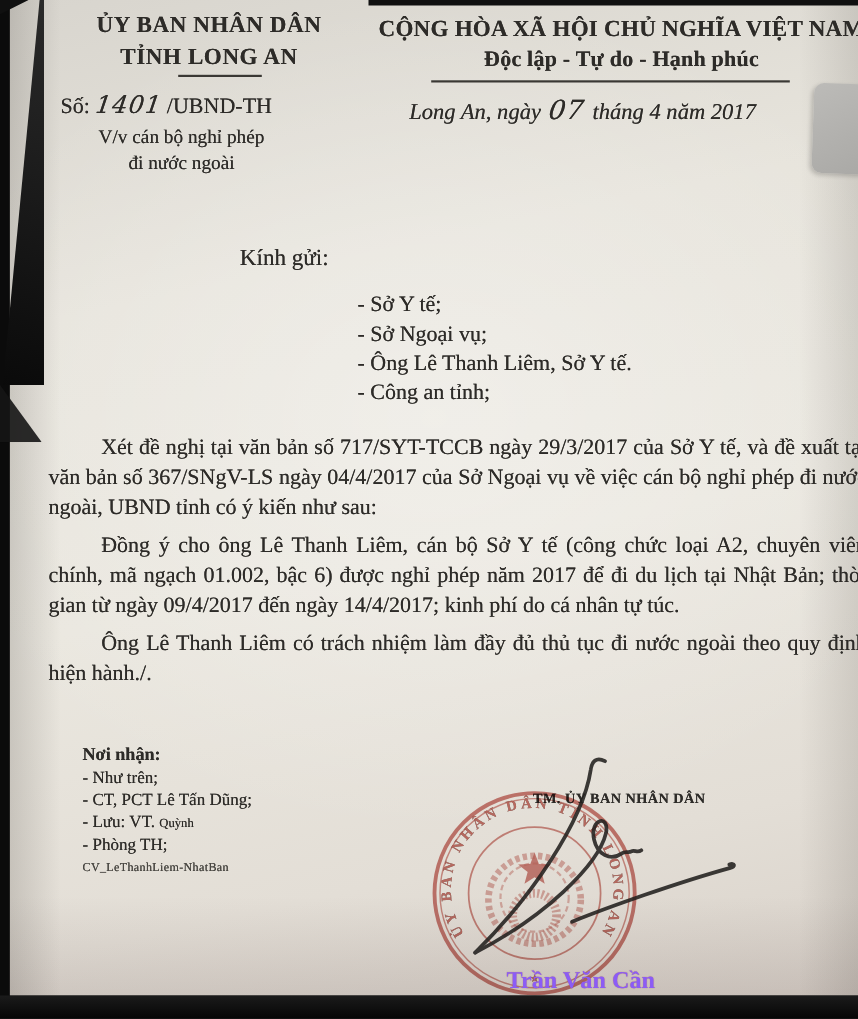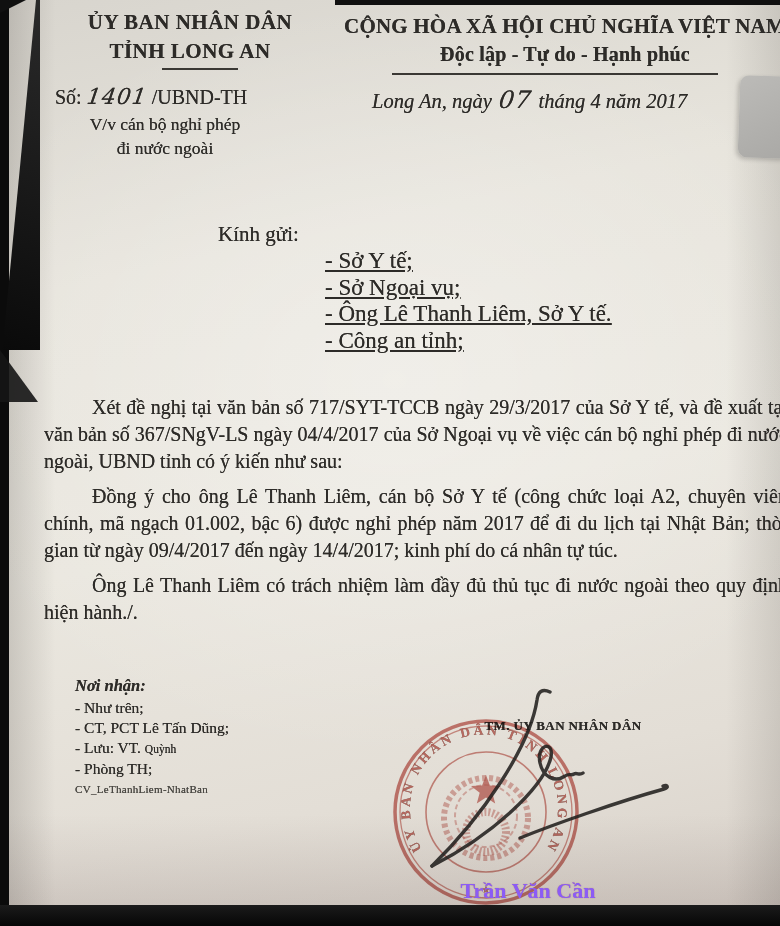--- a/index.html
+++ b/index.html
@@ -46,25 +46,25 @@
   #hdr-left-rule{left:162px;top:68px;width:76px;height:2px;background:#3a3834;}
   #so-line{left:55px;top:84px;width:300px;font-size:20px;}
   #so-line .hand{font-size:22px;}
   #subject{left:40px;top:112px;width:250px;font-size:17.5px;line-height:24px;}
   #hdr-right{left:330px;top:12px;width:470px;font-size:21px;line-height:28px;white-space:nowrap;letter-spacing:.2px;}
   #hdr-right .l2{font-size:20px;}
   #hdr-right-rule{left:392px;top:73px;width:326px;height:2px;background:#3a3834;}
   #date-line{left:372px;top:86px;width:400px;font-size:20.5px;font-style:italic;white-space:nowrap;}
   #date-line .hand{font-size:24px;margin:0 2px;}
   #salutation{left:218px;top:222px;font-size:21px;}
-  #recipients{left:325px;top:248px;font-size:23px;line-height:26.5px;text-decoration:underline;}
+  #recipients{left:325px;top:264px;font-size:20px;line-height:26.5px;}
   #body-text{left:44px;top:394px;width:744px;font-size:20px;line-height:27px;text-align:justify;}
   #body-text p{margin:0 0 8px 0;text-indent:48px;}
   #noi-nhan{left:75px;top:676px;width:300px;font-size:15.5px;line-height:20px;}
-  #noi-nhan .label{font-size:16.5px;font-weight:bold;font-style:italic;margin-bottom:2px;}
+  #noi-nhan .label{font-size:16.5px;font-weight:bold;margin-bottom:2px;}
   #noi-nhan .small-name{font-size:11.5px;}
   #noi-nhan .file-ref{font-size:11px;letter-spacing:.3px;color:#4a4843;}
   #sign-block{left:408px;top:676px;width:310px;font-size:13px;line-height:26px;letter-spacing:.4px;margin-top:37px;}
   #signer-name{left:408px;top:878px;width:240px;font-size:22px;font-weight:bold;color:#8b5cf6;text-shadow:0 0 1px rgba(163,66,56,.6);}
   #seal-svg{position:absolute;left:386px;top:712px;mix-blend-mode:multiply;opacity:.88;}
   #signature-svg{position:absolute;left:392px;top:662px;}
 </style>
 </head>
 <body>
 

